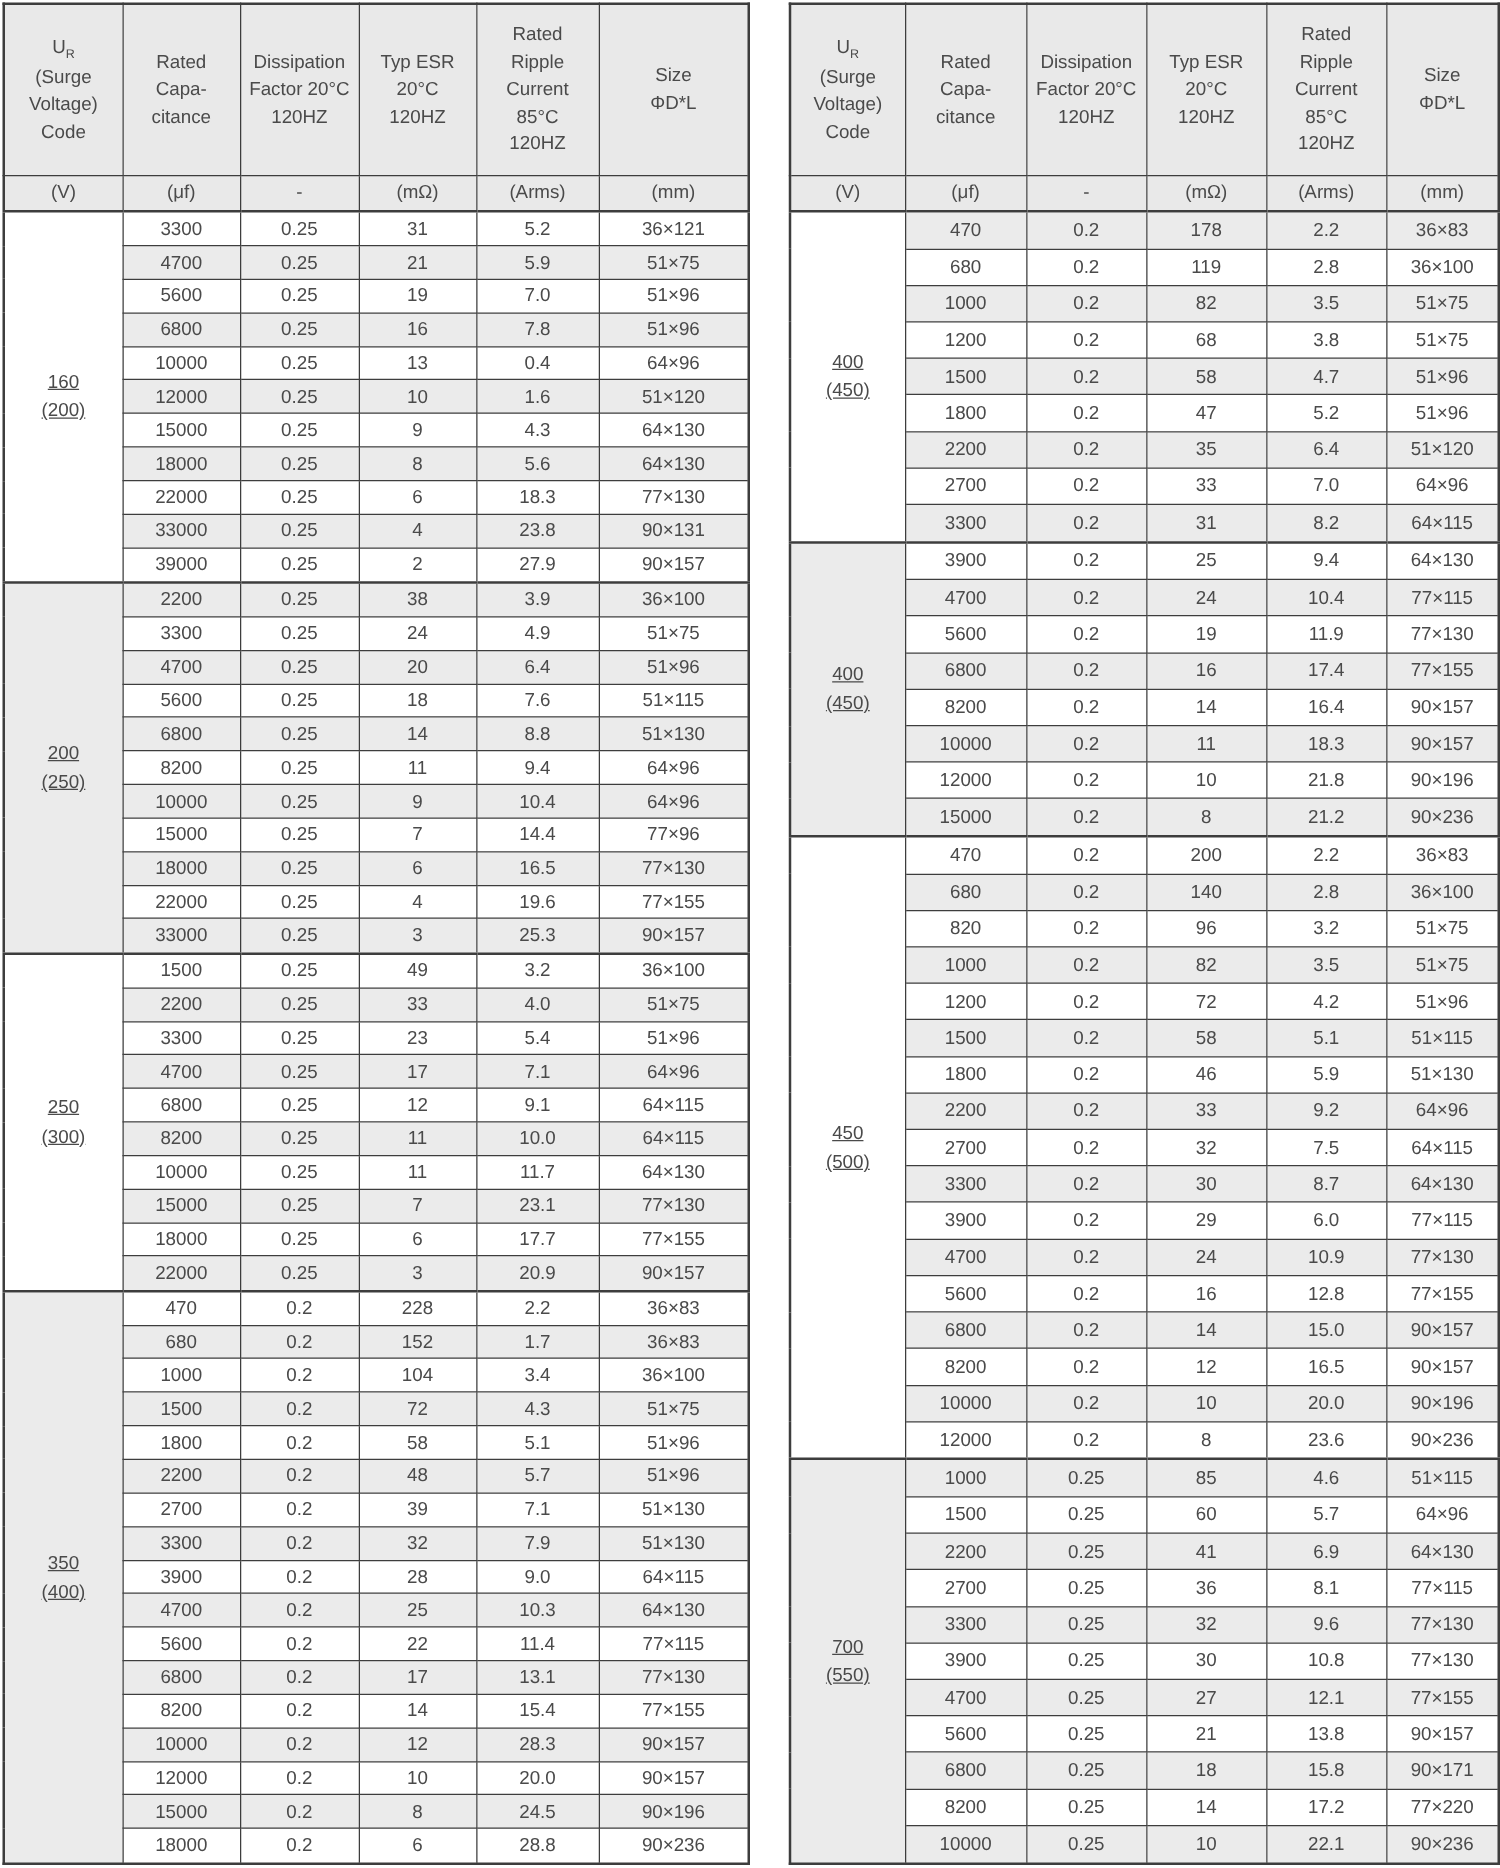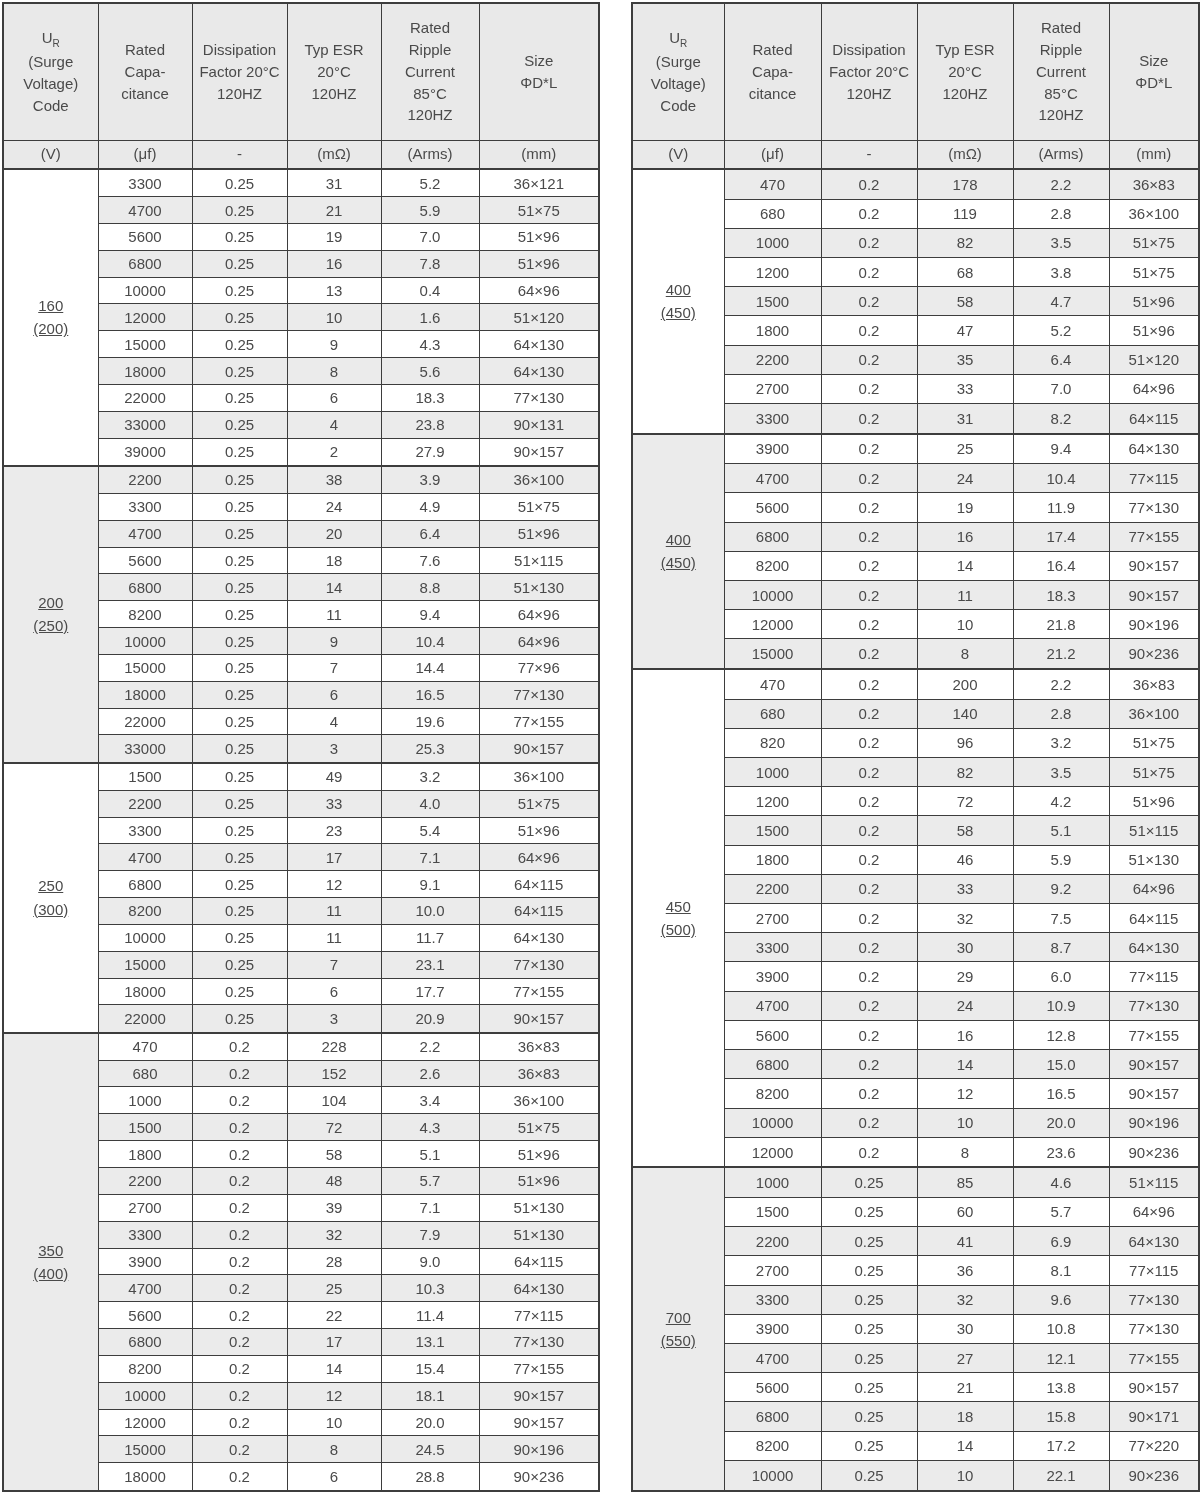--- a/index.html
+++ b/index.html
@@ -354,21 +354,21 @@
             <td>470</td>
             <td>0.2</td>
             <td>228</td>
             <td>2.2</td>
             <td>36×83</td>
           </tr>
           <tr class="shaded">
             <td>680</td>
             <td>0.2</td>
             <td>152</td>
-            <td>2.6</td>
+            <td>1.7</td>
             <td>36×83</td>
           </tr>
           <tr class="plain">
             <td>1000</td>
             <td>0.2</td>
             <td>104</td>
             <td>3.4</td>
             <td>36×100</td>
           </tr>
           <tr class="shaded">
@@ -438,21 +438,21 @@
             <td>8200</td>
             <td>0.2</td>
             <td>14</td>
             <td>15.4</td>
             <td>77×155</td>
           </tr>
           <tr class="shaded">
             <td>10000</td>
             <td>0.2</td>
             <td>12</td>
-            <td>18.1</td>
+            <td>28.3</td>
             <td>90×157</td>
           </tr>
           <tr class="plain">
             <td>12000</td>
             <td>0.2</td>
             <td>10</td>
             <td>20.0</td>
             <td>90×157</td>
           </tr>
           <tr class="shaded">

